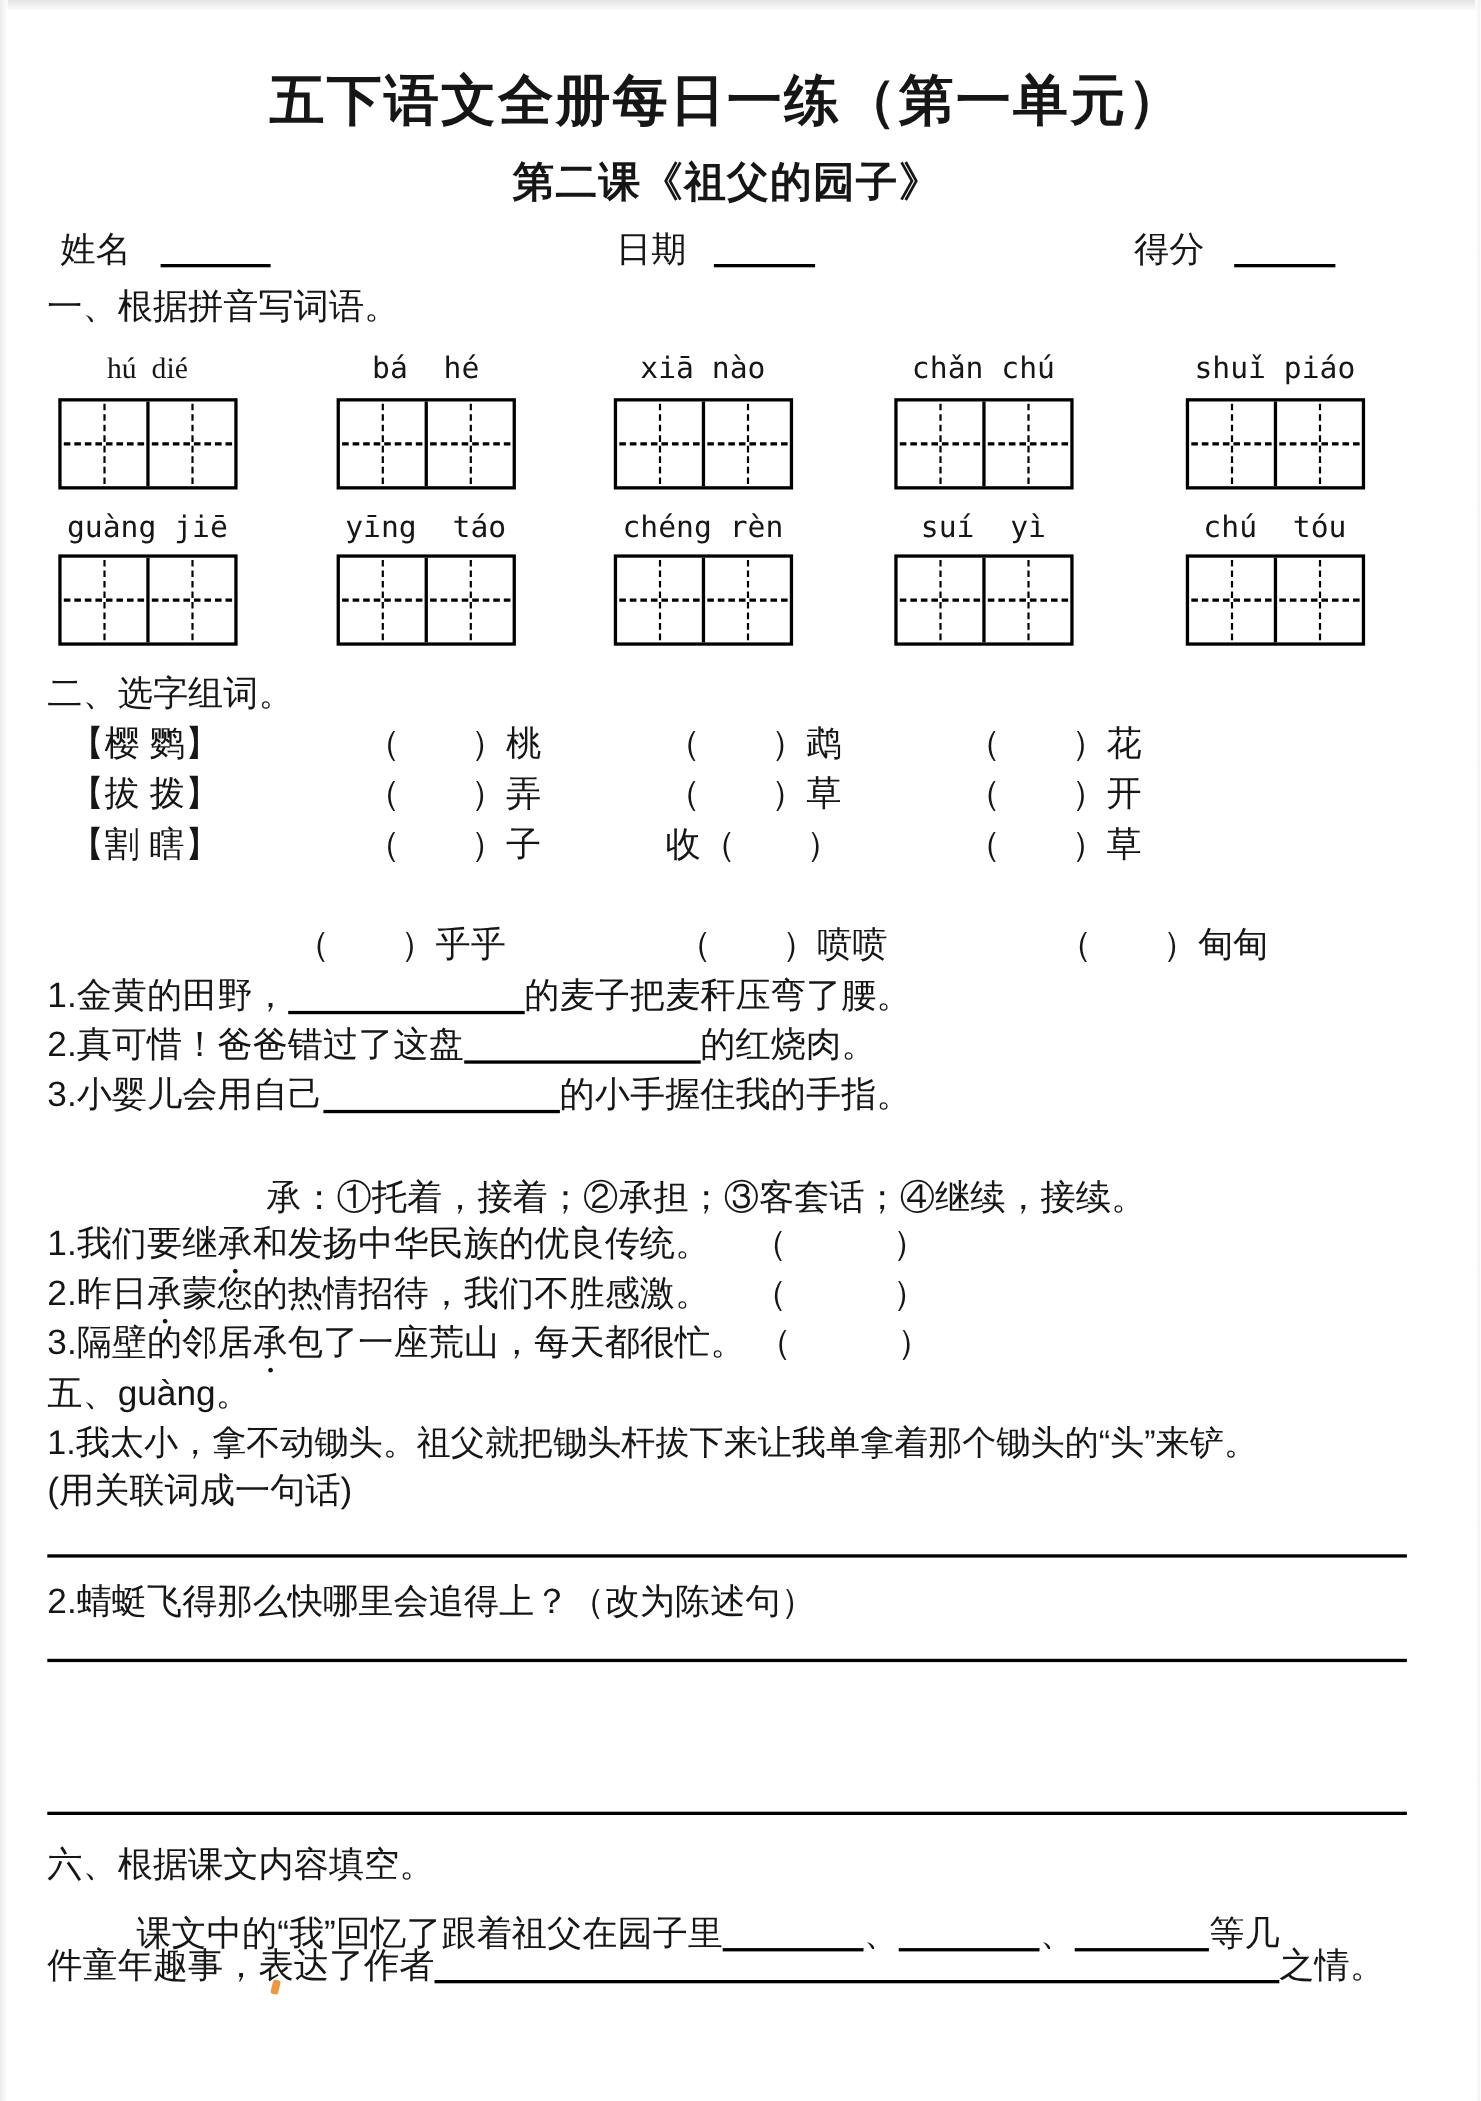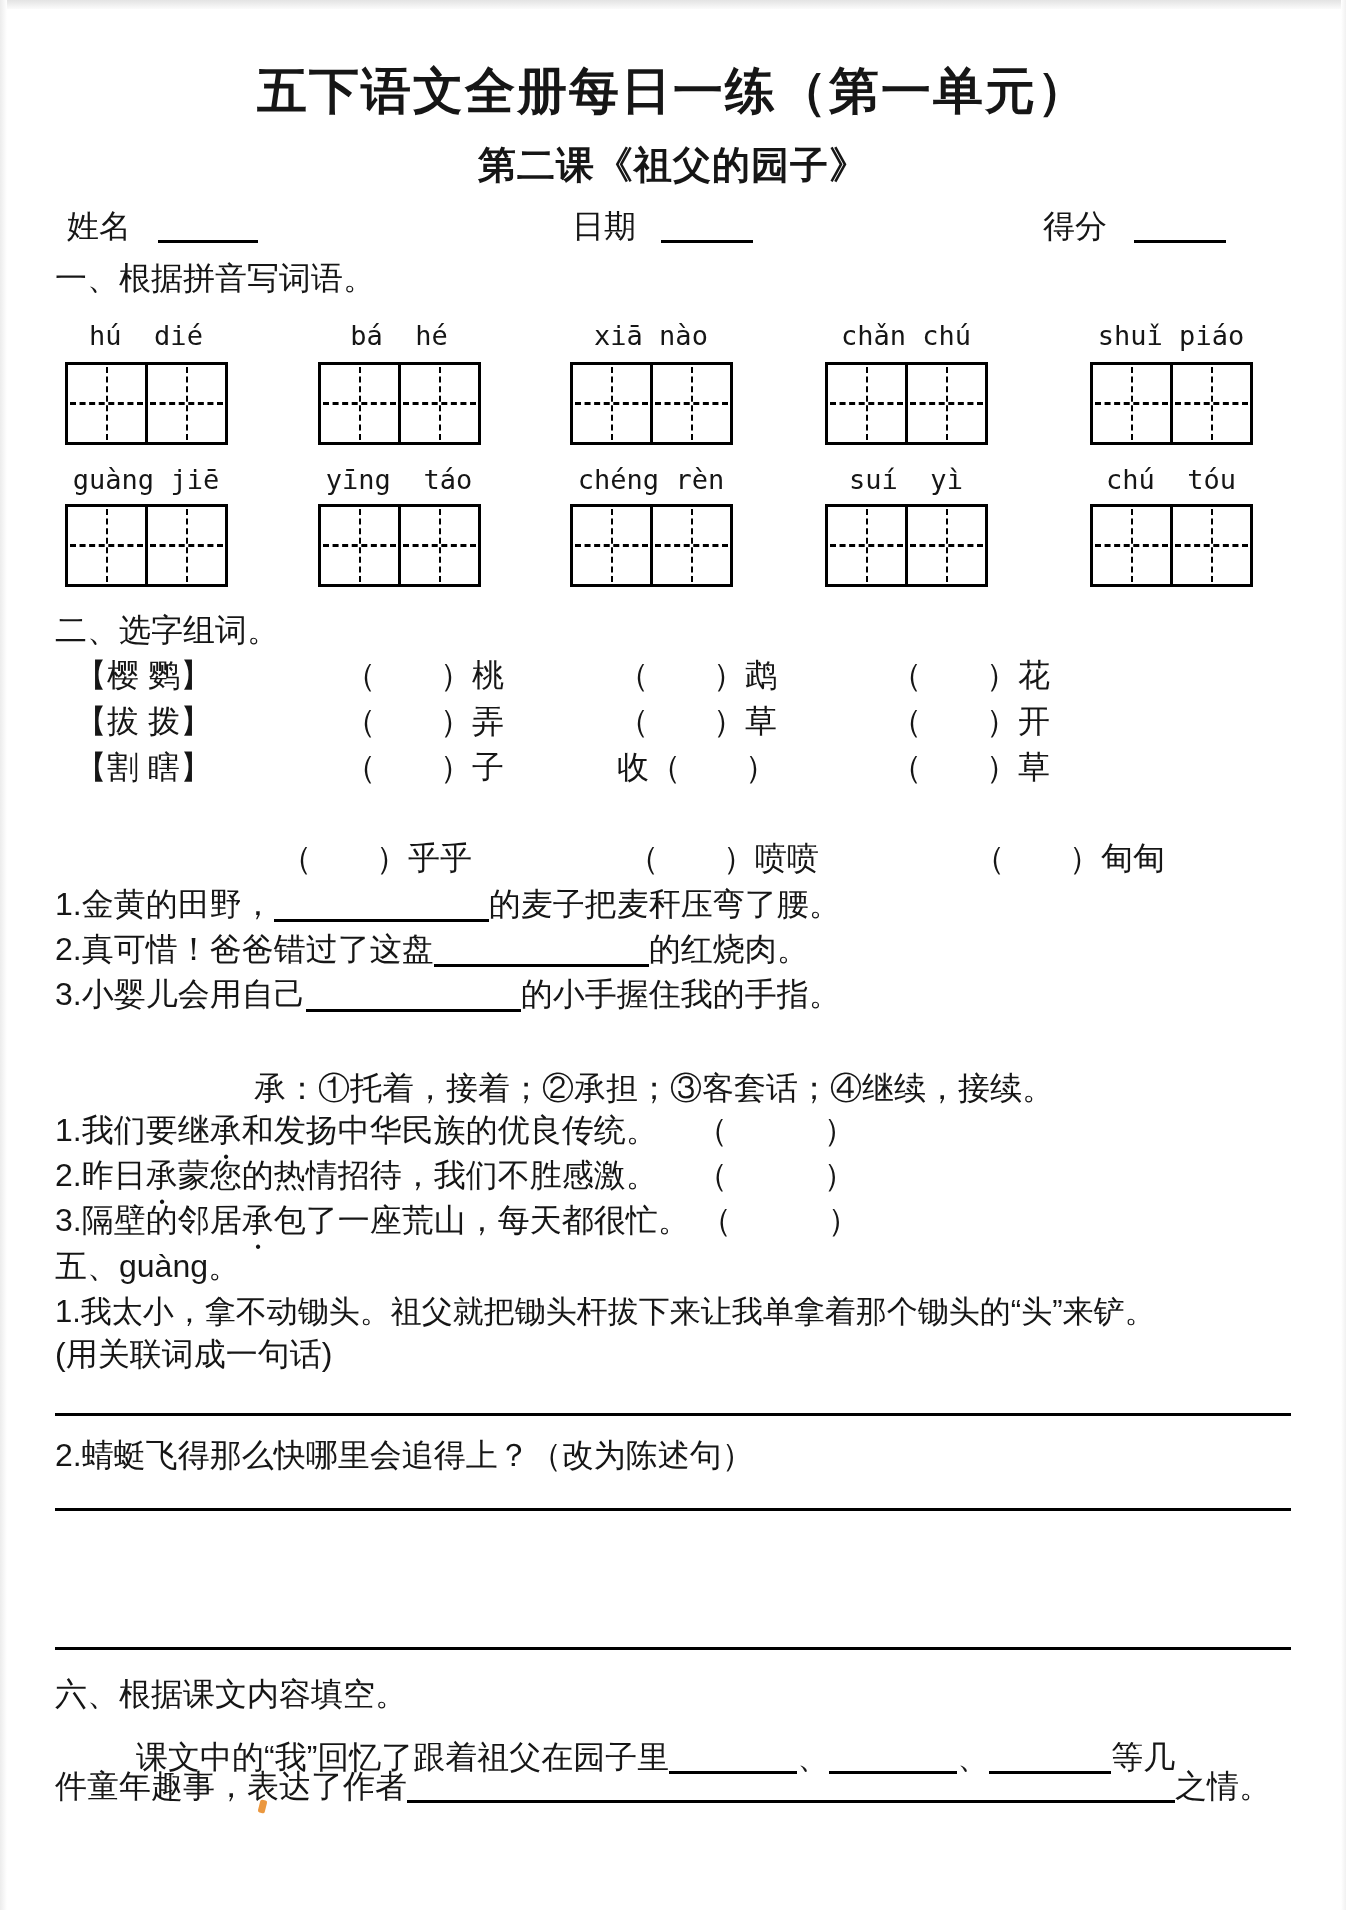--- a/index.html
+++ b/index.html
@@ -8,21 +8,21 @@
     width:1346px;height:1910px;
     background:#fff;
     color:#161616;
     font-family:"Liberation Sans",sans-serif;
     overflow:hidden;
     box-sizing:border-box;
   }
   .scan-edge-top{position:absolute;top:0;left:0;right:0;height:9px;background:linear-gradient(#e3e3e3,#fbfbfb);}
   .scan-edge-left{position:absolute;top:0;left:0;bottom:0;width:7px;background:linear-gradient(90deg,#ececec,#ffffff);}
   .scan-edge-right{position:absolute;top:0;right:0;bottom:0;width:5px;background:linear-gradient(270deg,#f1f1f1,#ffffff);}
-  .content{position:absolute;left:55px;top:0;width:1236px;height:1422px;}
+  .content{position:absolute;left:43px;top:0;width:1236px;height:1422px;}
   .abs{position:absolute;white-space:nowrap;}
   .title{width:1236px;text-align:center;font-size:50px;font-weight:bold;letter-spacing:2px;}
   .subtitle{width:1236px;text-align:center;font-size:38px;font-weight:bold;letter-spacing:1px;}
   .t32{font-size:32px;line-height:40px;}
   .t31{font-size:31px;line-height:44px;}
   .blank{display:inline-block;border-bottom:3px solid #000;vertical-align:-6px;}
   .blank.meta{width:100px;}
   .blank.s3{width:215px;vertical-align:-7px;}
   .blank.s6{width:128px;}
   .blank.s6c{width:122px;}
@@ -66,21 +66,21 @@
       <span>日期</span>
       <span class="blank meta" style="margin-left:16px;width:92px;"></span>
     </div>
     <div class="abs t32" style="top:206px;left:988px;text-align:center;">
       <span>得分</span>
       <span class="blank meta" style="margin-left:18px;width:92px;"></span>
     </div>
 
     <div class="abs t32" style="top:258px;left:0;">一、根据拼音写词语。</div>
 
-    <div class="abs pinlabel" style="top:320px;left:10px;">hú  dié</div>
+    <div class="abs pinlabel" style="top:320px;left:10px;font-family:Liberation Serif, serif;">hú  dié</div>
     <div class="abs pinlabel" style="top:320px;left:263px;">bá  hé</div>
     <div class="abs pinlabel" style="top:320px;left:515px;">xiā nào</div>
     <div class="abs pinlabel" style="top:320px;left:770px;">chǎn chú</div>
     <div class="abs pinlabel" style="top:320px;left:1035px;">shuǐ piáo</div>
 
     <div class="wbox" style="top:362px;left:10px;">
         <div class="wcell"></div>
         <div class="wcell"></div>
       </div>
     <div class="wbox" style="top:362px;left:263px;">

